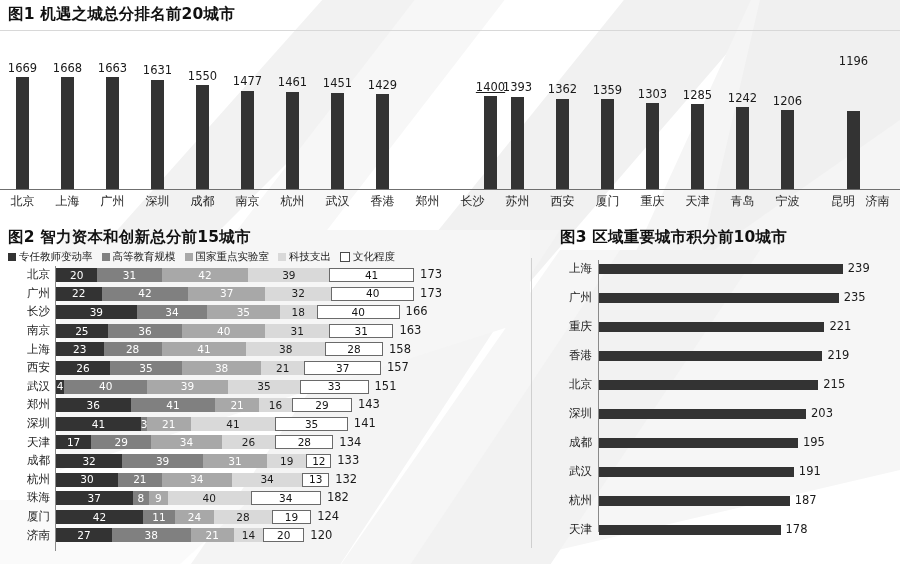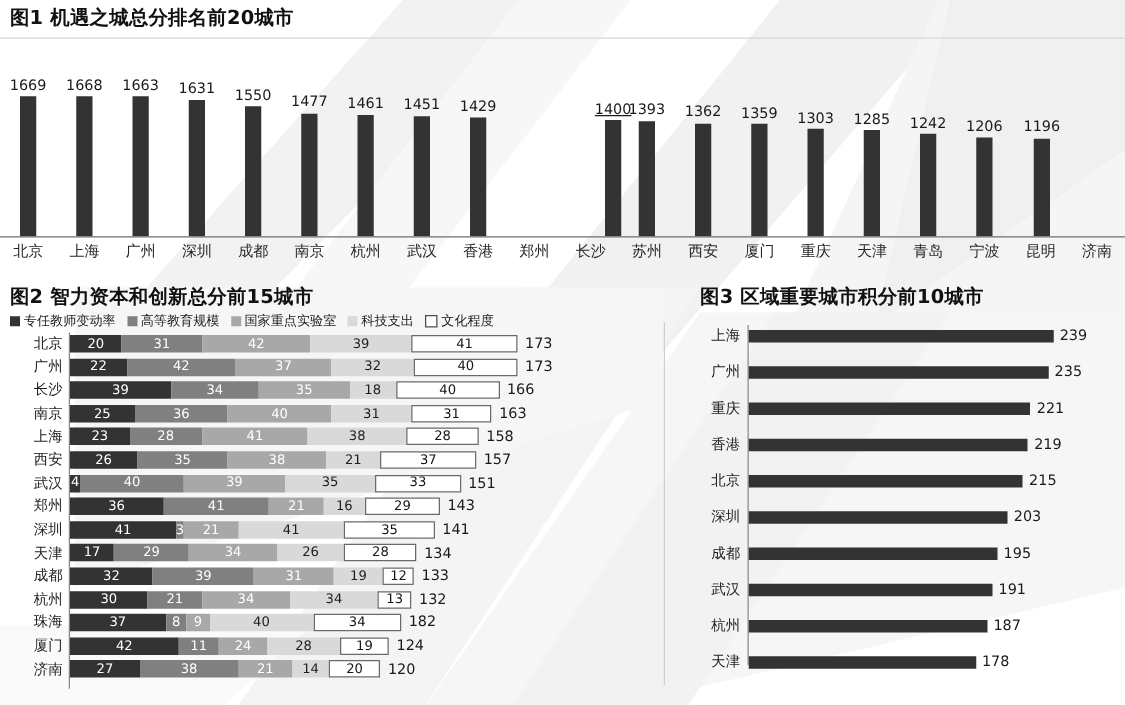--- a/index.html
+++ b/index.html
@@ -177,21 +177,21 @@
             <div class="c1-bar" style="height: 84.6289px; background: rgb(51, 51, 51);"></div>
           </div>
           <div class="c1-col" style="left: 720px;">
             <div class="c1-val">1242</div>
             <div class="c1-bar" style="height: 81.5639px; background: rgb(51, 51, 51);"></div>
           </div>
           <div class="c1-col" style="left: 765px;">
             <div class="c1-val">1206</div>
             <div class="c1-bar" style="height: 78.9979px; background: rgb(51, 51, 51);"></div>
           </div>
-          <div class="c1-col" style="left: 811px;">
+          <div class="c1-col" style="left: 831px; gap: 40px;">
             <div class="c1-val">1196</div>
             <div class="c1-bar" style="height: 78.2851px; background: rgb(51, 51, 51);"></div>
           </div>
           <div class="c1-col" style="left: 902px;">
             <div class="c1-val">1192</div>
             <div class="c1-bar" style="height: 78px; background: rgb(51, 51, 51);"></div>
           </div>
         </div>
       <div id="c1-axis"></div>
       <div id="c1-labels">
@@ -206,21 +206,21 @@
           <div class="c1-lab" style="left: 360px;">香港</div>
           <div class="c1-lab" style="left: 405px;">郑州</div>
           <div class="c1-lab" style="left: 450px;">长沙</div>
           <div class="c1-lab" style="left: 495px;">苏州</div>
           <div class="c1-lab" style="left: 540px;">西安</div>
           <div class="c1-lab" style="left: 585px;">厦门</div>
           <div class="c1-lab" style="left: 630px;">重庆</div>
           <div class="c1-lab" style="left: 675px;">天津</div>
           <div class="c1-lab" style="left: 720px;">青岛</div>
           <div class="c1-lab" style="left: 765px;">宁波</div>
-          <div class="c1-lab" style="left: 810px;">昆明</div>
+          <div class="c1-lab" style="left: 810px; text-align: right;">昆明</div>
           <div class="c1-lab" style="left: 855px;">济南</div>
         </div>
     </div>
 
     <div id="chart2">
       <div id="c2-title" class="fig-title">图2 智力资本和创新总分前15城市</div>
       <div id="c2-legend">
           <span class="lg">
             <span class="lg-sw" style="background: rgb(51, 51, 51);"></span>
             <span>专任教师变动率</span>

